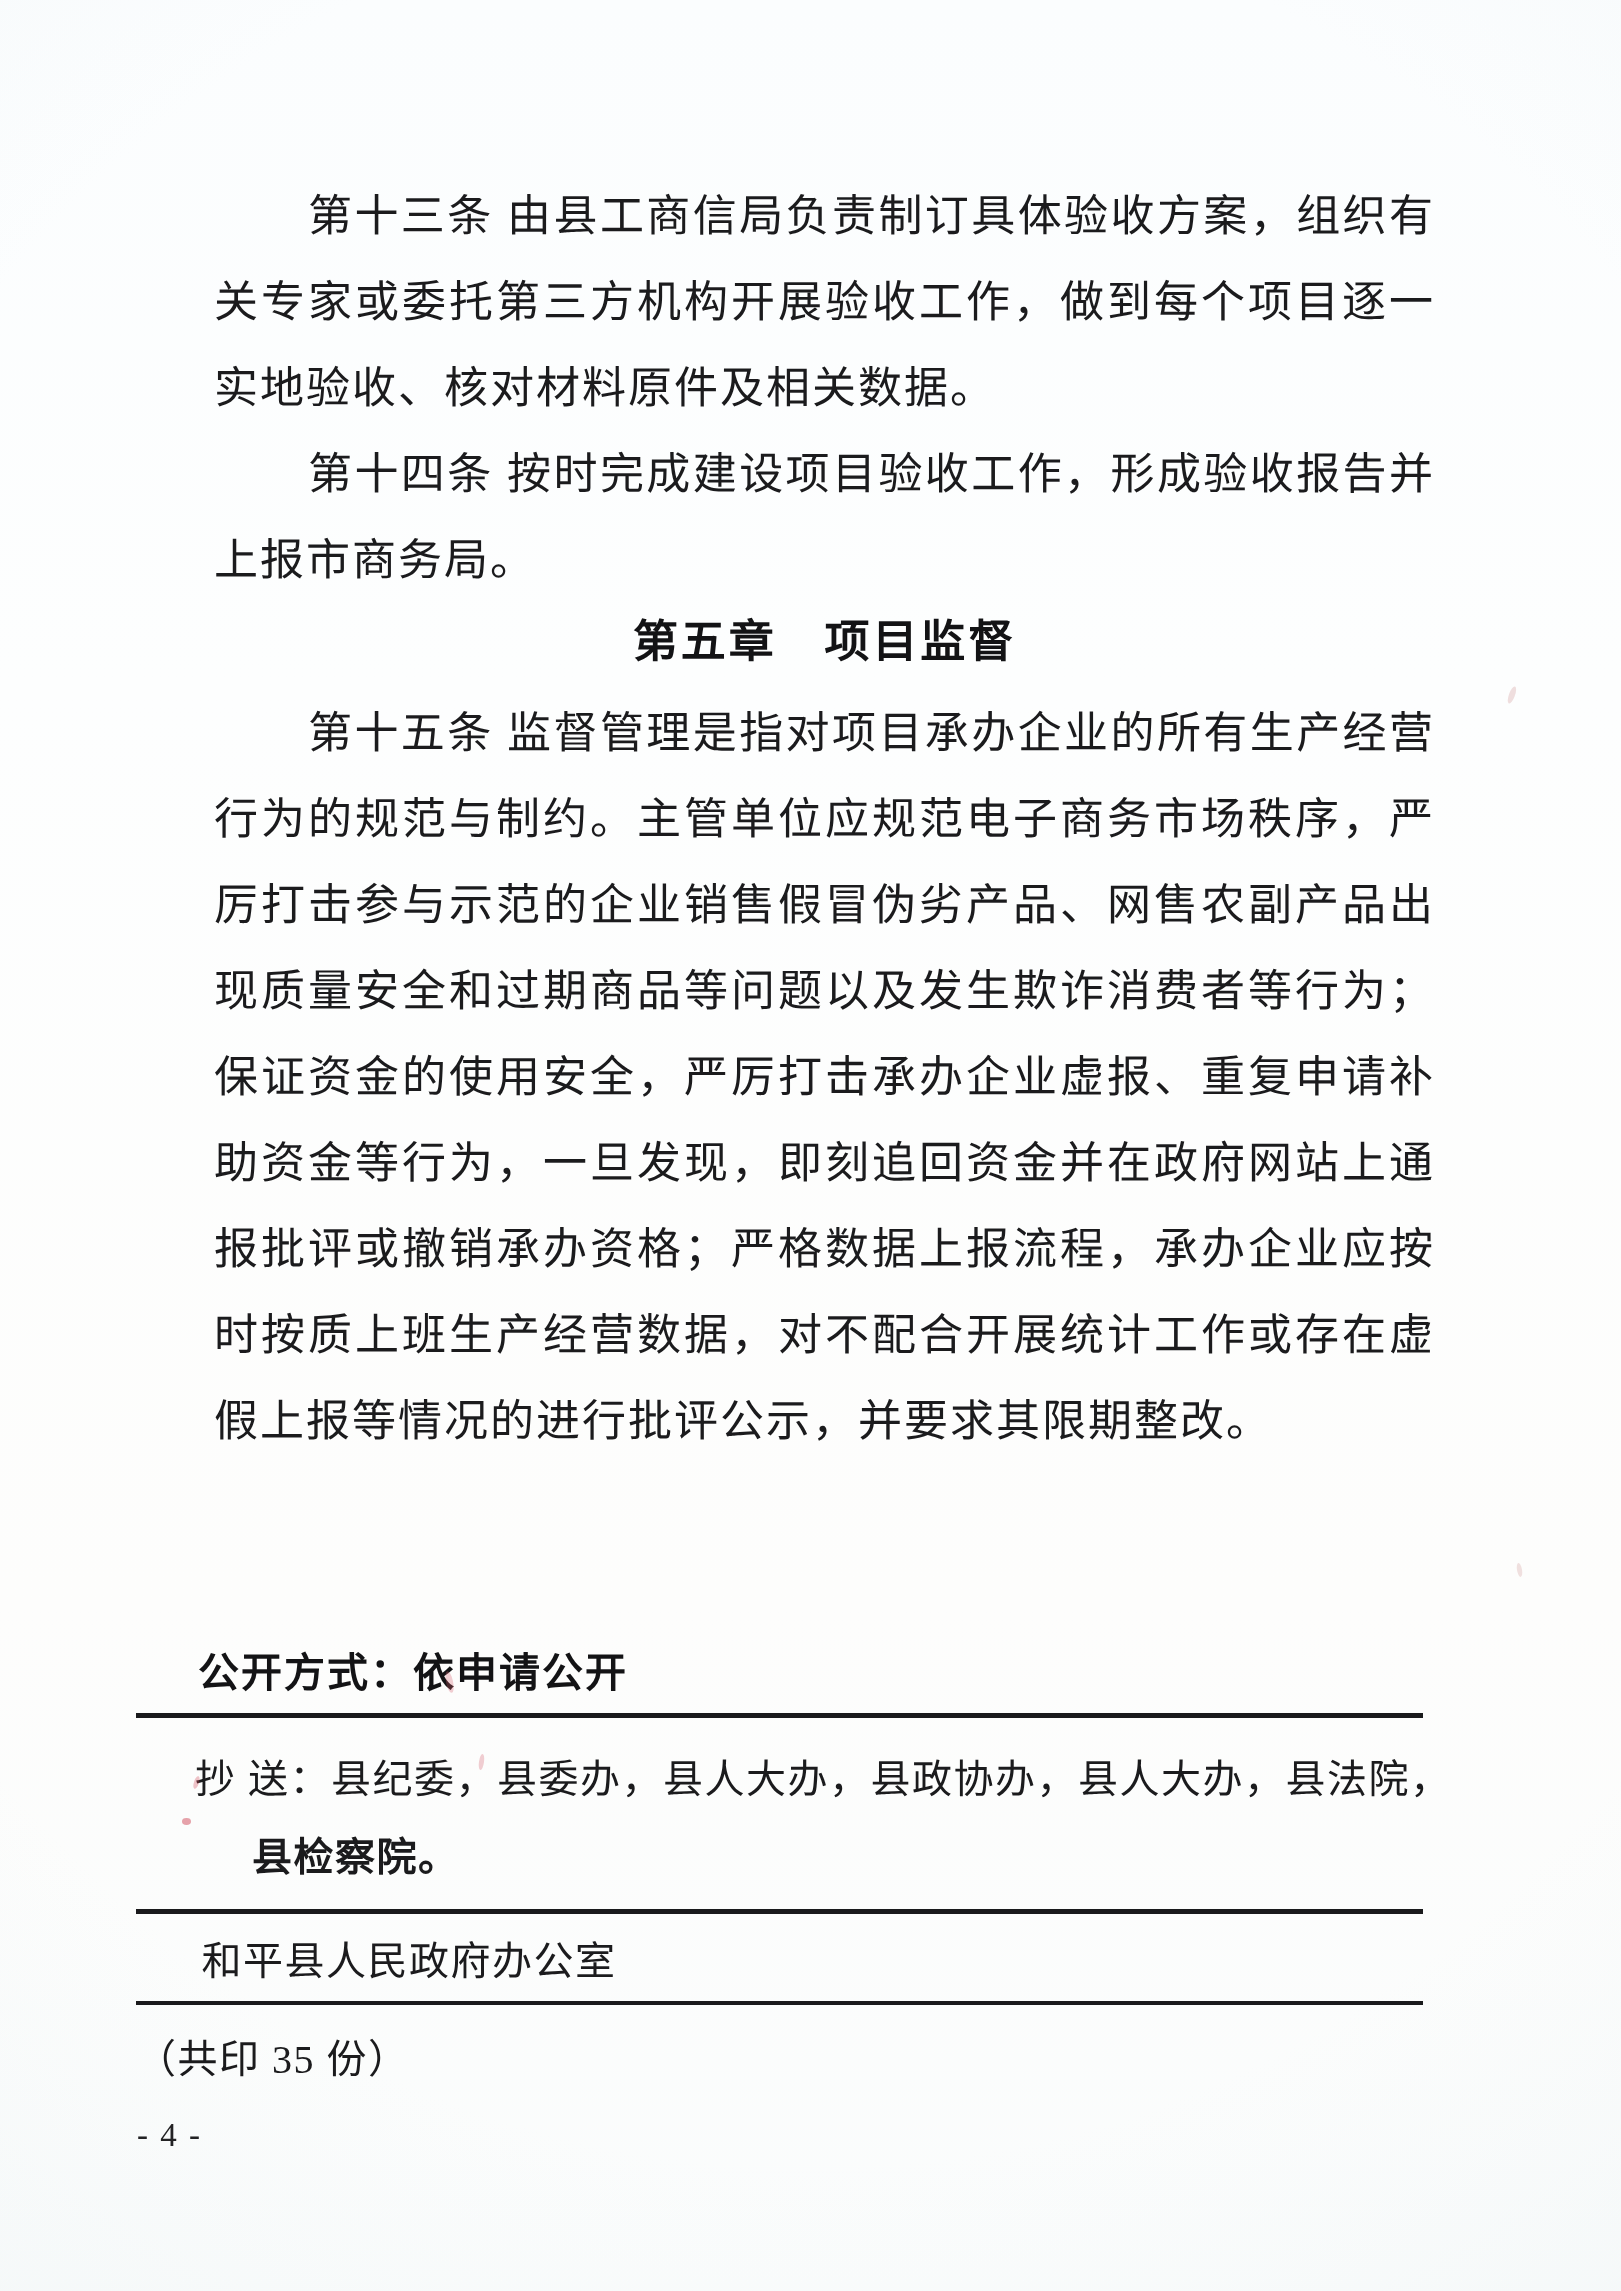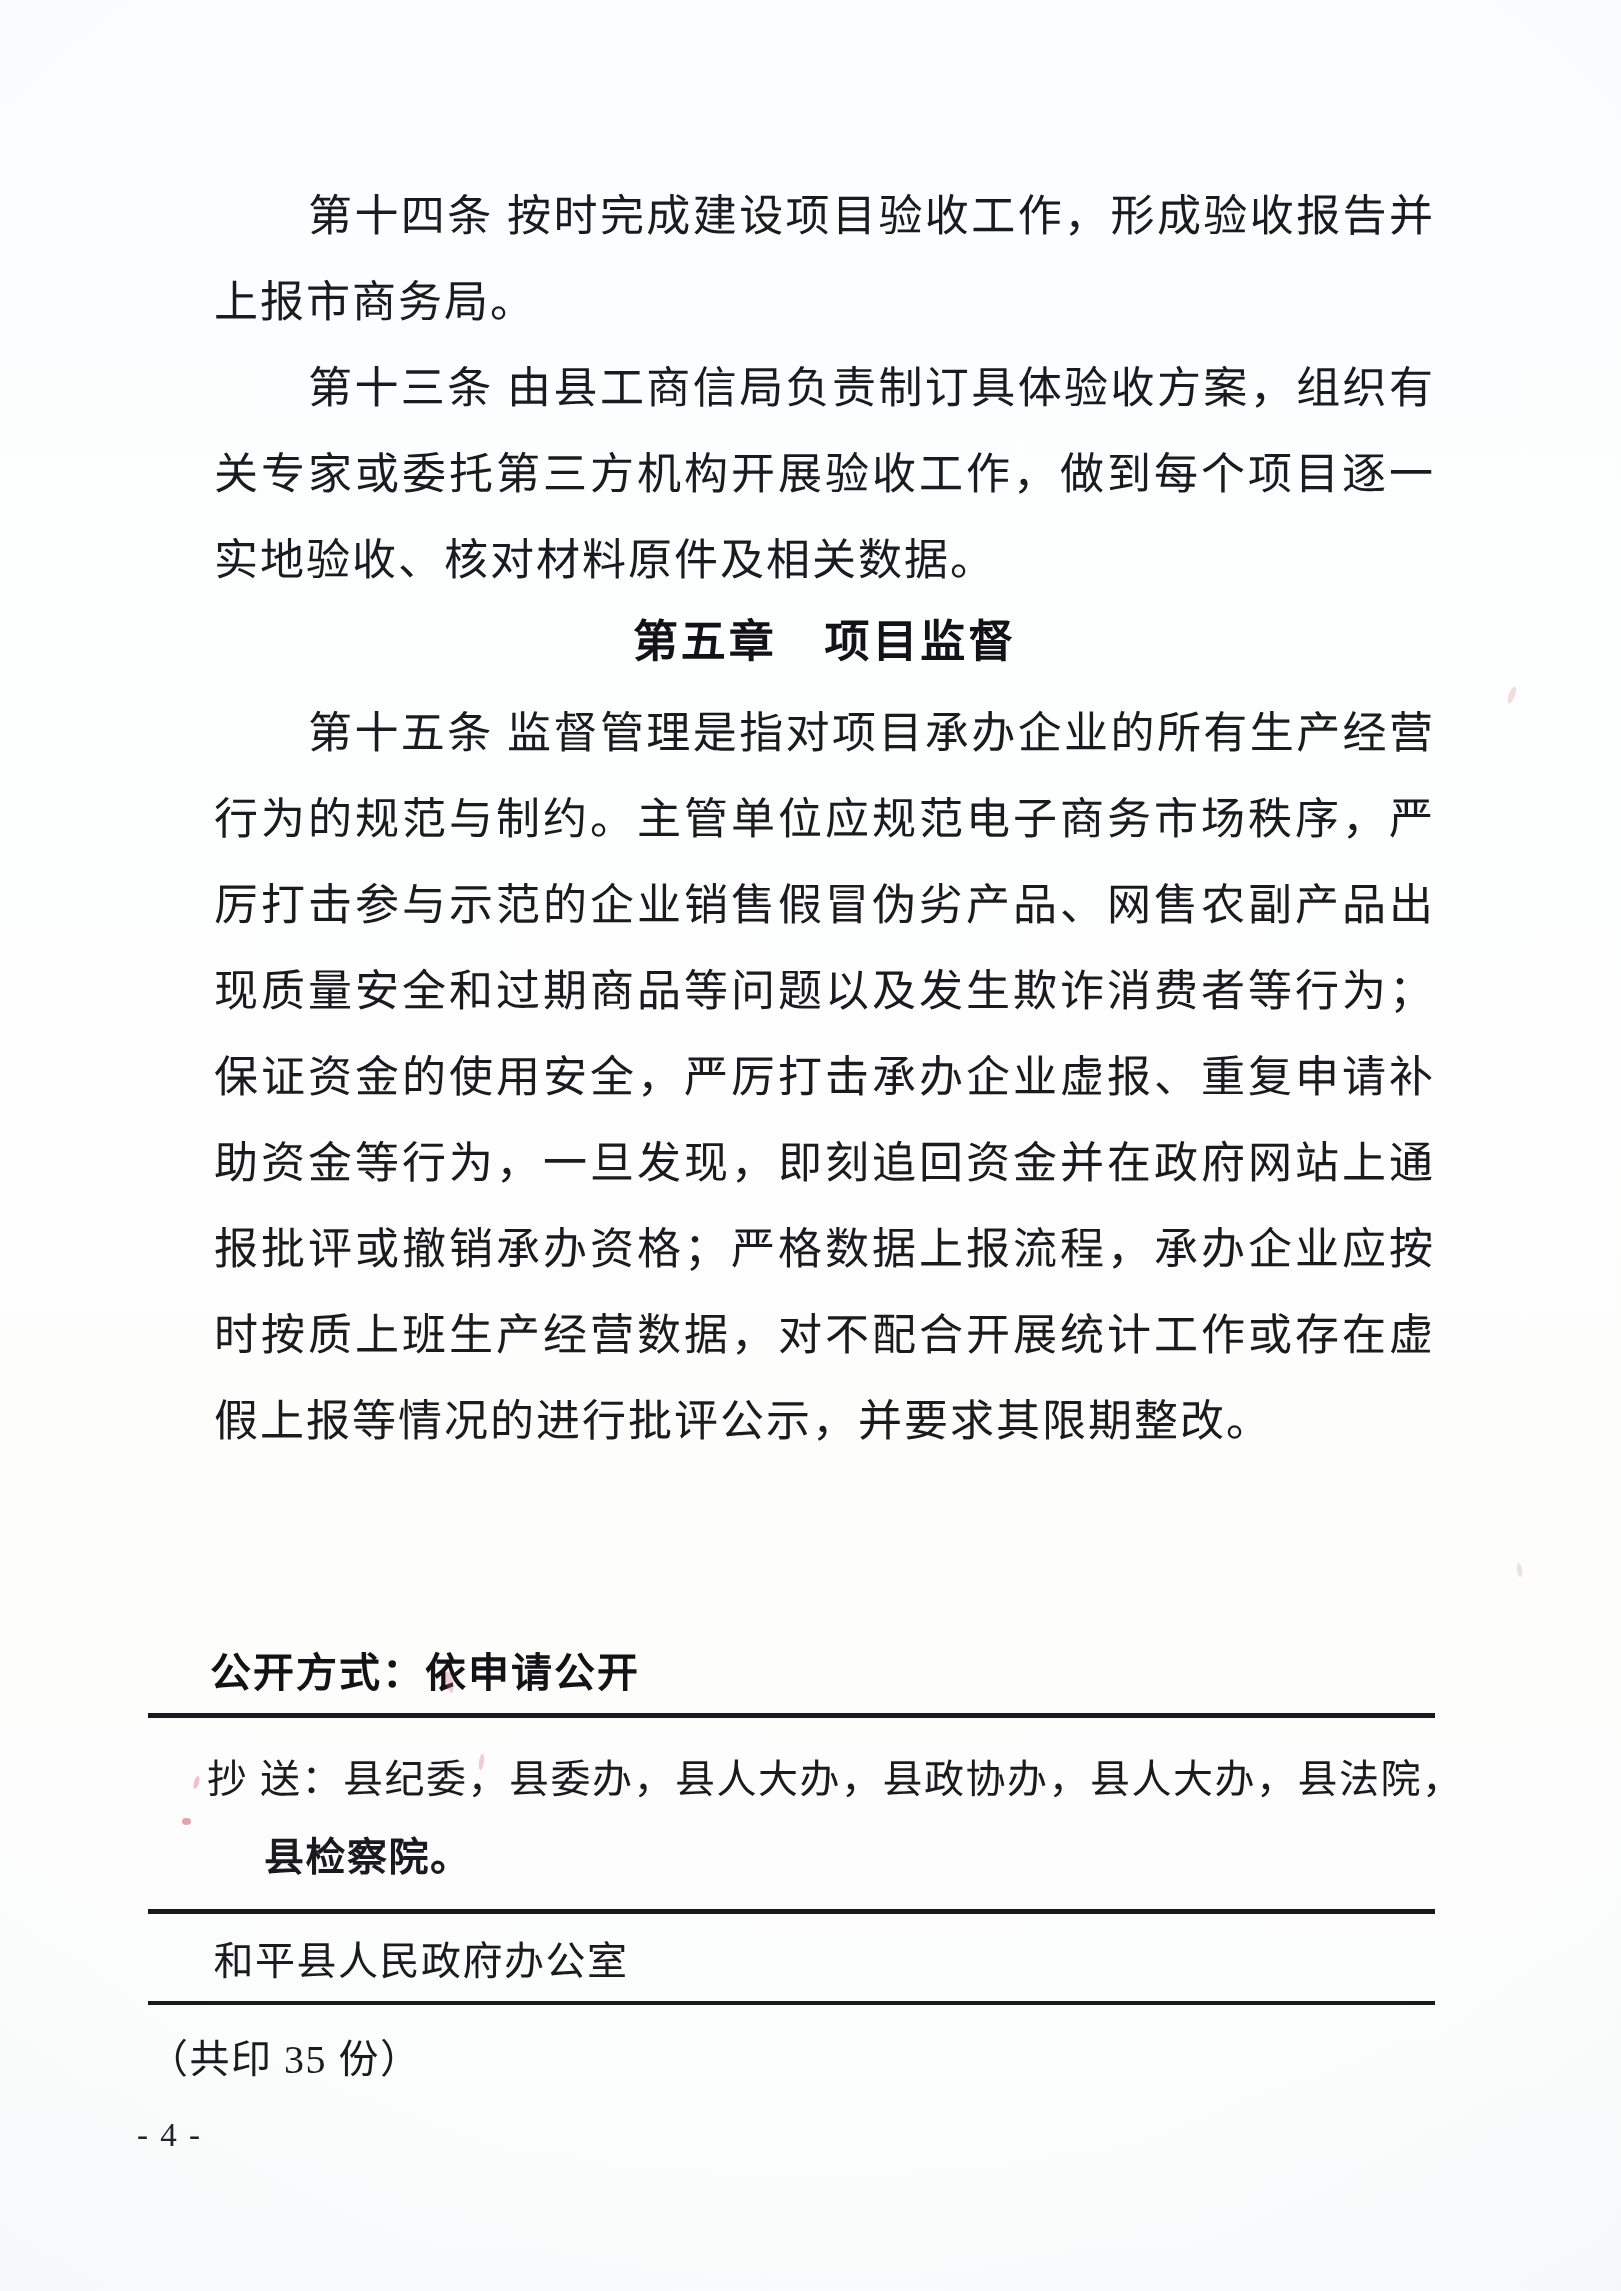--- a/index.html
+++ b/index.html
@@ -82,21 +82,21 @@
   .body-block-2 {
     position: absolute;
     left: 214px;
     top: 691px;
     width: 1221px;
   }
 
   
   .footer {
     position: absolute;
-    left: 148px;
+    left: 136px;
     top: 1639px;
     width: 1287px;
   }
 
   .disclosure {
     font-family: "Liberation Sans", "DejaVu Sans", sans-serif;
     font-weight: bold;
     font-size: 41px;
     letter-spacing: 2px;
     color: #131315;
@@ -180,22 +180,22 @@
 </head>
 <body>
 
 <div class="page">
 
   <div class="paper-tint"></div>
 
   <div class="content">
 
     <div class="body-block">
+      <p class="para">第十三条  由县工商信局负责制订具体验收方案，组织有关专家或委托第三方机构开展验收工作，做到每个项目逐一实地验收、核对材料原件及相关数据。</p>
       <p class="para">第十四条  按时完成建设项目验收工作，形成验收报告并上报市商务局。</p>
-      <p class="para">第十三条  由县工商信局负责制订具体验收方案，组织有关专家或委托第三方机构开展验收工作，做到每个项目逐一实地验收、核对材料原件及相关数据。</p>
     </div>
 
     <div class="chapter-heading">第五章　项目监督</div>
 
     <div class="body-block-2">
       <p class="para">第十五条  监督管理是指对项目承办企业的所有生产经营行为的规范与制约。主管单位应规范电子商务市场秩序，严厉打击参与示范的企业销售假冒伪劣产品、网售农副产品出现质量安全和过期商品等问题以及发生欺诈消费者等行为；保证资金的使用安全，严厉打击承办企业虚报、重复申请补助资金等行为，一旦发现，即刻追回资金并在政府网站上通报批评或撤销承办资格；严格数据上报流程，承办企业应按时按质上班生产经营数据，对不配合开展统计工作或存在虚假上报等情况的进行批评公示，并要求其限期整改。</p>
     </div>
 
     <div class="footer">
 

